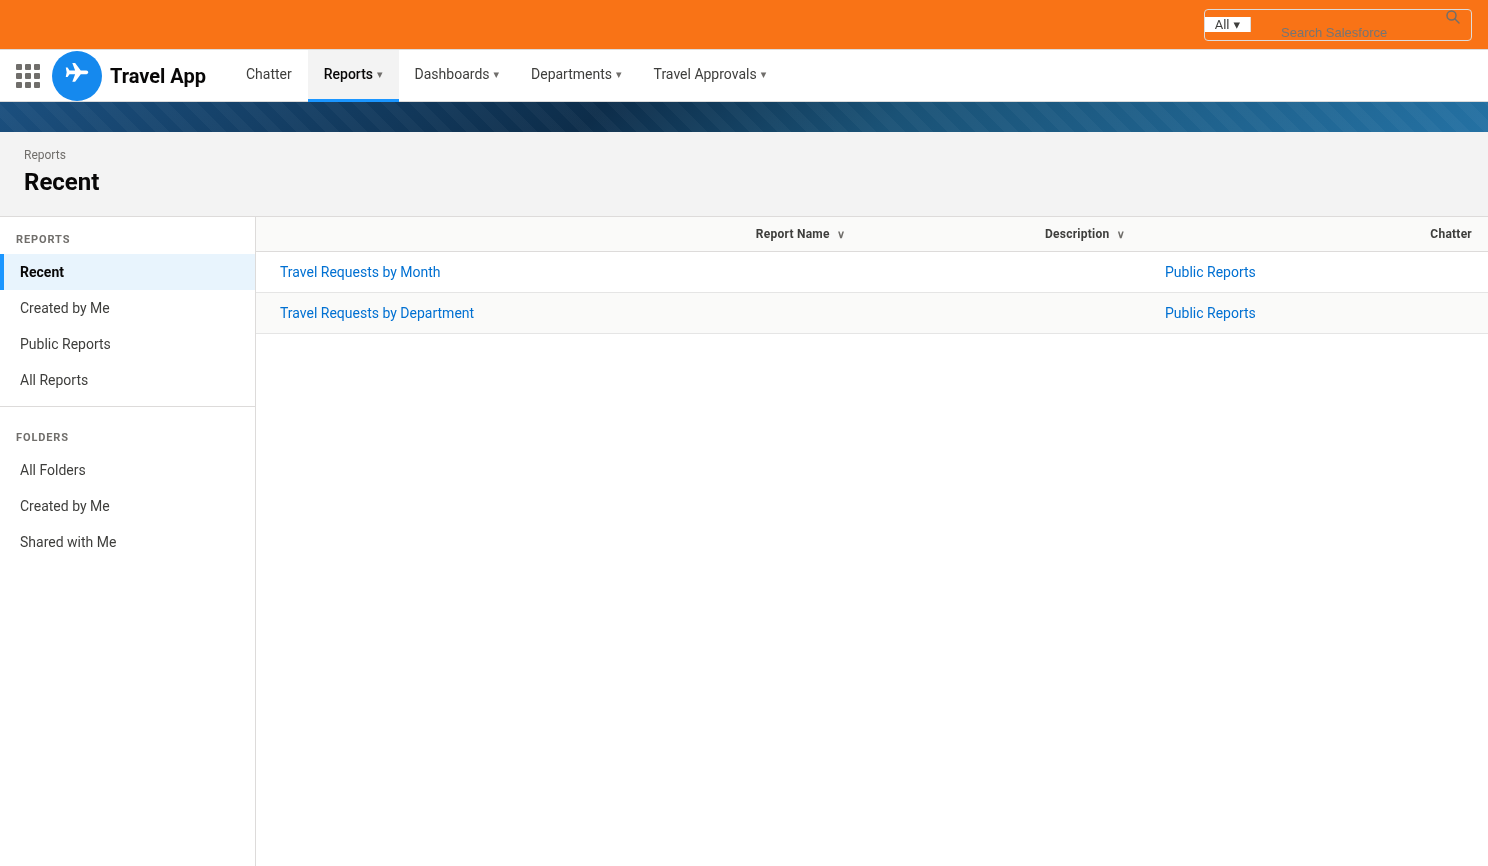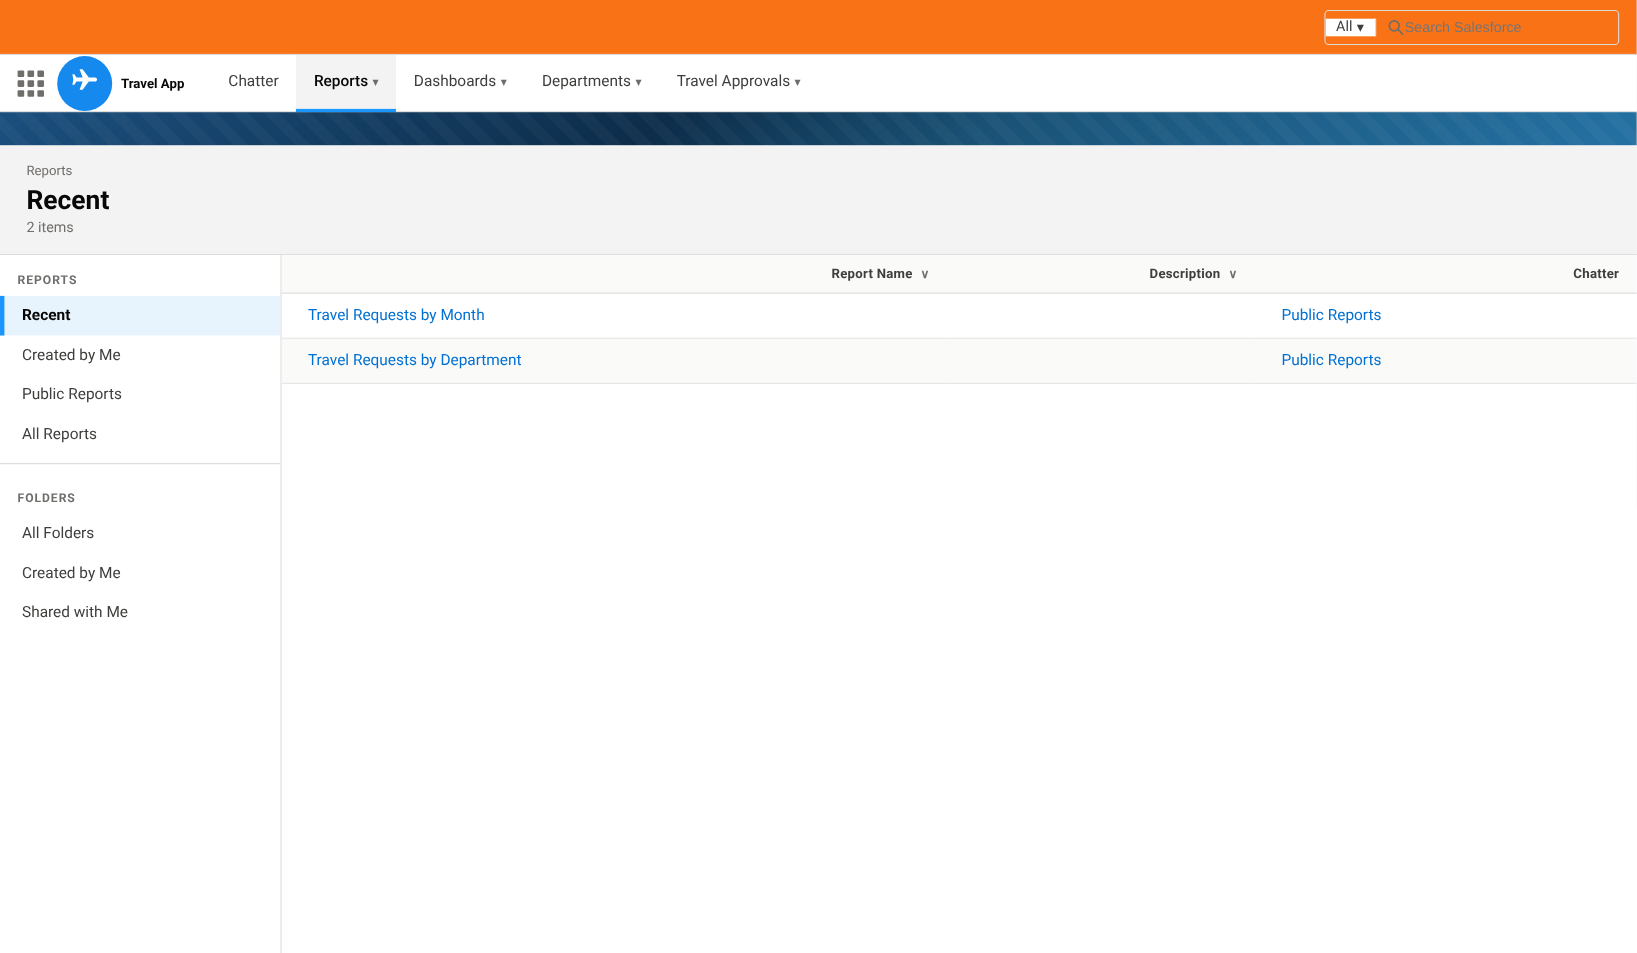--- a/index.html
+++ b/index.html
@@ -29,24 +29,25 @@
       padding: 0 10px;
       border-right: 1px solid #dddbda;
       background: #fff;
       gap: 4px;
       cursor: pointer;
       font-size: 13px;
       color: #3e3e3c;
     }
     .search-input-wrap {
       display: flex;
-      align-items: flex-start;
+      align-items: flex-end;
       padding: 0 10px;
       gap: 0;
       min-width: 220px;
+      flex-direction: column;
     }
     .search-input-wrap input {
       border: none;
       outline: none;
       font-size: 13px;
       color: #3e3e3c;
       background: transparent;
       width: 180px;
     }
     .search-icon-svg { color: #706e6b; }
@@ -67,21 +68,21 @@
       gap: 3px;
       margin-right: 12px;
       cursor: pointer;
     }
     .app-launcher-icon span {
       width: 6px; height: 6px;
       background: #706e6b;
       border-radius: 1px;
     }
     .app-name {
-      font-size: 12px;
+      font-size: 20px;
       font-weight: 700;
       color: #080707;
       margin-right: 24px;
       white-space: nowrap;
     }
     .nav-items {
       display: flex;
       align-items: stretch;
       height: 52px;
       gap: 0;
@@ -309,21 +310,20 @@
       <span class="nav-chevron">▾</span>
     </a>
   </div>
 </div>
 
 <div class="banner"></div>
 
 <div class="page-header">
   <div class="breadcrumb">Reports</div>
   <div class="page-title">Recent</div>
-  <div class="item-count">2 items</div>
 </div>
 
 <div class="main-content">
 
   <div class="sidebar">
     <div class="sidebar-section-label">REPORTS</div>
 
     <div class="sidebar-item active">
       <span>Recent</span>
     </div>

